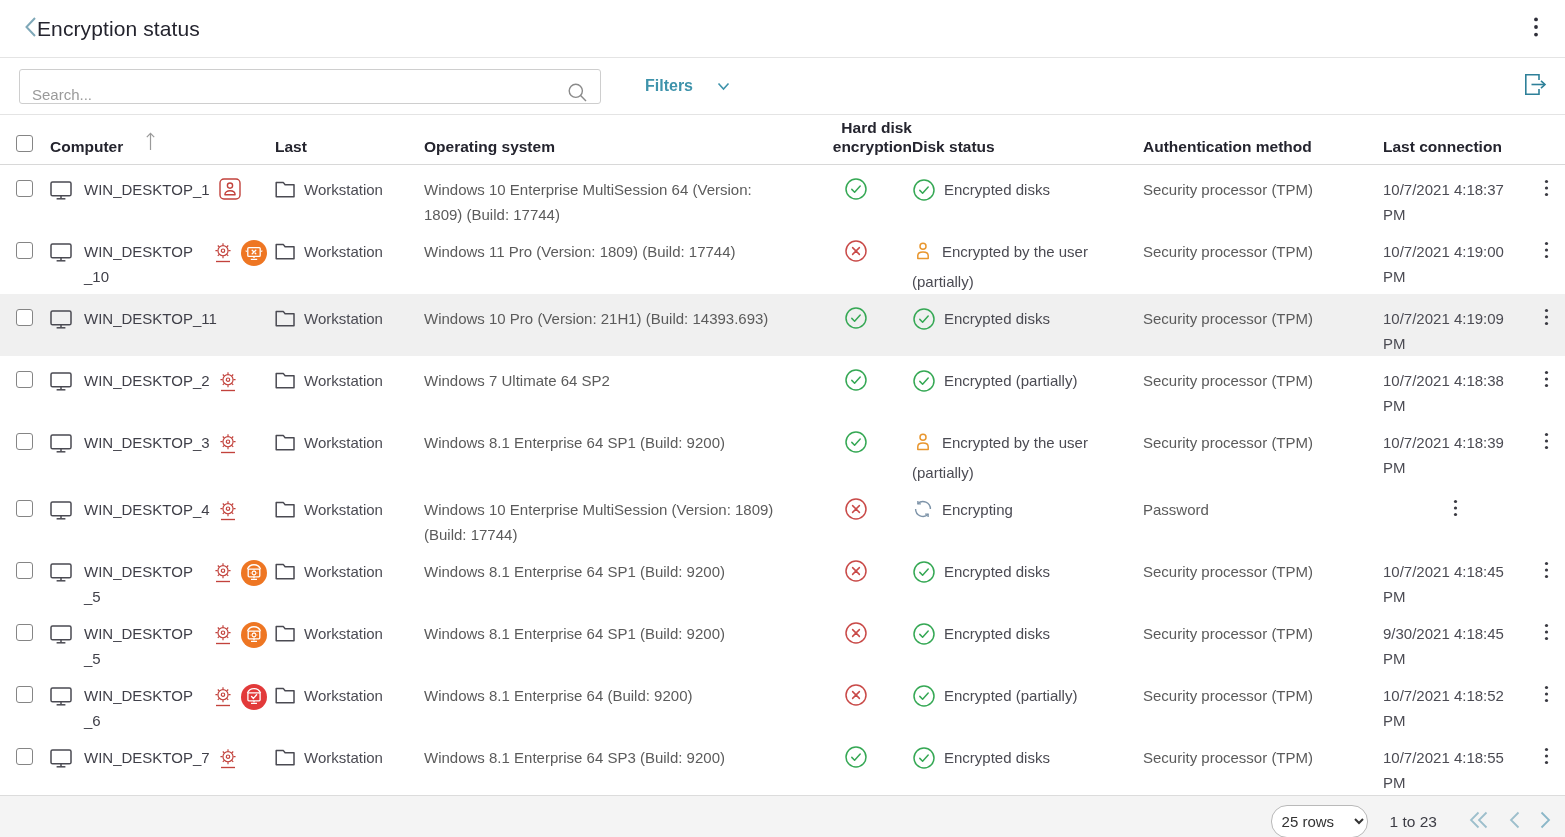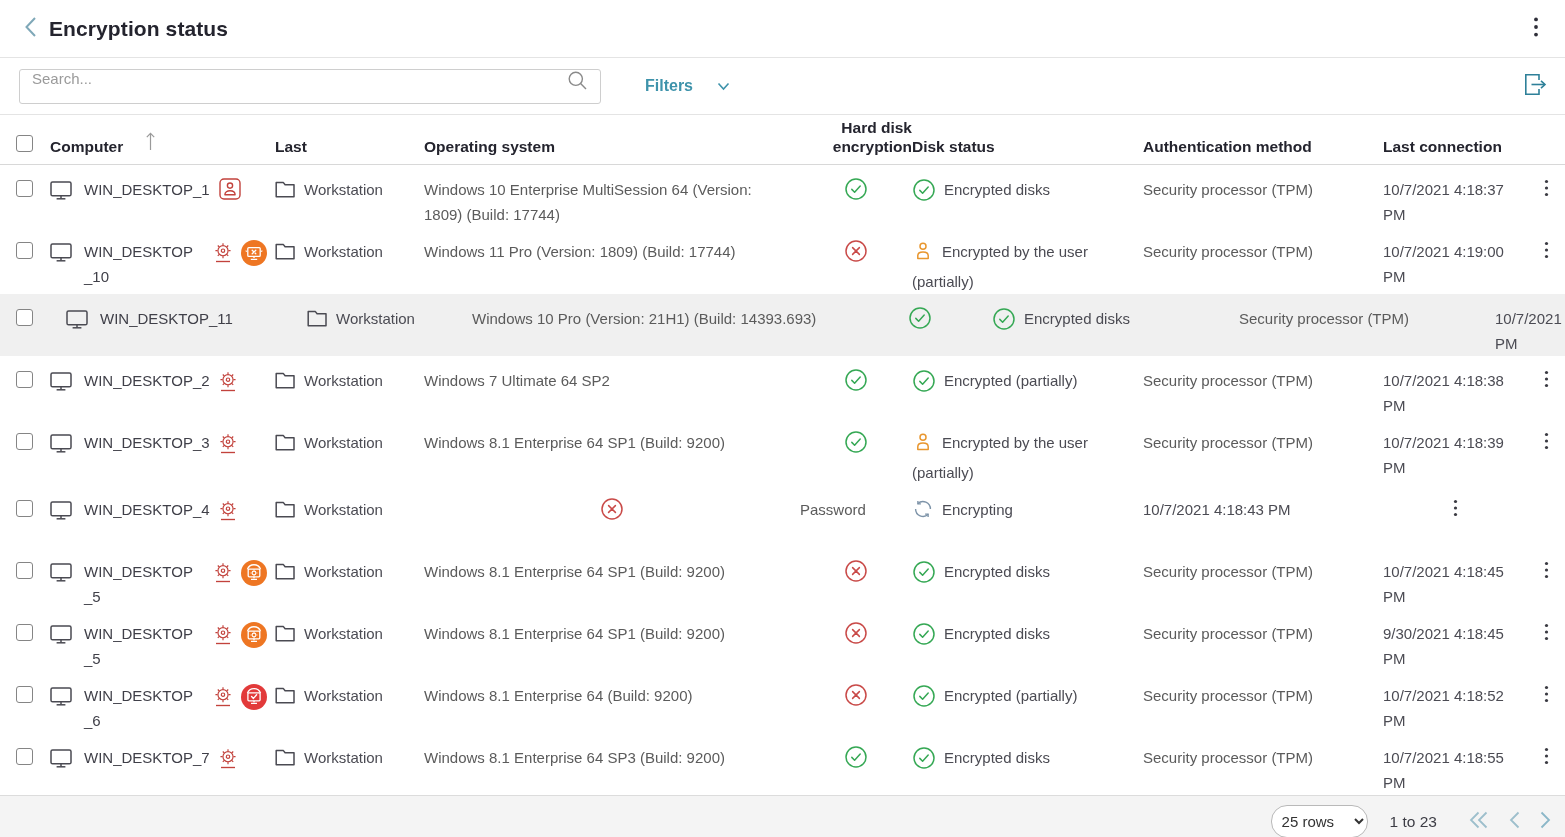--- a/index.html
+++ b/index.html
@@ -2,44 +2,44 @@
 <html><head>
 <meta charset="utf-8">
 <style>
   * { box-sizing: border-box; margin: 0; padding: 0; }
   html,body { width:1565px; height:837px; background:#fff; font-family:"Liberation Sans", sans-serif; overflow:hidden; }
   .page { width:1565px; height:837px; display:flex; flex-direction:column; background:#fff; }
 
   
   .app-header { height:58px; flex:none; border-bottom:1px solid #e4e4e4; display:flex; align-items:center; padding:0 20px 0 24px; }
   .back-btn { display:flex; align-items:center; cursor:pointer; }
-  .page-title { font-size:21px; font-weight:bold; color:#24242e; margin-left:12px; letter-spacing:.1px; }
+  .page-title { font-size:21px; font-weight:normal; color:#24242e; margin-left:0; letter-spacing:.1px; }
   .header-kebab { margin-left:auto; cursor:pointer; padding:4px 6px; }
 
   
   .toolbar { height:57px; flex:none; border-bottom:1px solid #e4e4e4; display:flex; align-items:center; padding:0 16px 0 19px; }
-  .search-box { width:582px; height:35px; border:1px solid #cecece; border-radius:3px; display:flex; align-items:flex-start; padding:0 12px; background:#fff; }
+  .search-box { width:582px; height:35px; border:1px solid #cecece; border-radius:3px; display:flex; align-items:flex-end; padding:0 12px; background:#fff; }
   .search-box input { flex:1; border:0; outline:0; font-size:15px; color:#555; font-family:inherit; background:transparent; }
   .search-box input::placeholder { color:#9a9a9a; }
   .search-box .mag { flex:none; display:flex; cursor:pointer; }
   .filters-btn { display:flex; align-items:center; gap:24px; margin-left:44px; color:#3e93ab; font-weight:bold; font-size:16px; cursor:pointer; }
   .export-btn { margin-left:auto; cursor:pointer; display:flex; }
 
   
   .grid-cols { display:grid; grid-template-columns:50px 225px 149px 376px 112px 231px 240px 145px 37px; }
   .thead { height:50px; flex:none; align-items:end; padding-bottom:8px; border-bottom:1px solid #d8d8d8; font-weight:bold; color:#24242e; font-size:15.5px; line-height:19px; }
   .th { padding-top:2px; cursor:pointer; }
   .th-check { padding-left:16px; cursor:default; }
   .th-computer { display:flex; align-items:flex-end; gap:22px; }
   .th-hde { text-align:right; }
   .checkbox { width:17px; height:17px; border:1px solid #858585; border-radius:3px; background:#fff; display:inline-block; cursor:pointer; }
 
   .tbody { flex:1; }
   .row { min-height:62px; font-size:15px; color:#5b5b5b; }
-  .row.highlighted { background:#f0f0f0;gap:16px; }
+  .row.highlighted { background:#f0f0f0; }
   .cell { padding-top:12px; line-height:25px; }
   .cell-check { padding-left:16px; padding-top:14px; }
   .cell-computer { display:flex; align-items:flex-start; padding-right:8px; }
   .pc-icon { flex:none; margin-right:12px; margin-top:4px; display:flex; }
   .pc-name { flex:0 1 auto; min-width:0; color:#3f3f48; overflow-wrap:break-word; cursor:pointer; }
   .badge { flex:none; margin-left:9px; display:flex; margin-top:1px; }
   .badge.gear { margin-top:3px; }
   .cell-group { display:flex; align-items:flex-start; color:#4b4b53; }
   .grp-icon { flex:none; margin-right:9px; margin-top:4px; display:flex; }
   .cell-os { padding-right:26px; }
@@ -369,32 +369,32 @@
           </span>
         </div>
       <div class="cell cell-group">
         <span class="grp-icon">
             <svg width="20" height="17" viewBox="0 0 20 17" fill="none" stroke="#4a4a52" stroke-width="1.5" stroke-linejoin="round">
               <path d="M1.2 15.8V1.6h7.2l1.7 2.2H19v12z"></path>
             </svg>
           </span>
         <span>Workstation</span>
       </div>
+      <div class="cell cell-os"><span>Windows 10 Enterprise MultiSession (Version: 1809) (Build: 17744)</span></div>
       <div class="cell cell-hde"><span class="st-icon"><svg width="24" height="24" viewBox="0 0 24 24" fill="none">
               <circle cx="12" cy="12" r="10" stroke="#c94a48" stroke-width="1.5"></circle>
               <path d="M8.6 8.6 15.4 15.4M15.4 8.6 8.6 15.4" stroke="#c94a48" stroke-width="1.5" stroke-linecap="round"></path>
             </svg></span></div>
-      <div class="cell cell-auth"><span>Password</span></div>
       <div class="cell cell-disk"><span class="ds-icon" style="vertical-align: -5px;"><svg width="22" height="22" viewBox="0 0 22 22" fill="none" stroke="#7d93a8" stroke-width="1.4">
               <path d="M18.4 11a7.4 7.4 0 0 0-12.6-5.3"></path>
               <path d="M5.9 2.9v3h3"></path>
               <path d="M3.6 11a7.4 7.4 0 0 0 12.6 5.3"></path>
               <path d="M16.1 19.1v-3h-3"></path>
             </svg></span><span>Encrypting</span></div>
-      <div class="cell cell-last"><span>10/7/2021 4:18:43 PM</span></div>
+      <div class="cell cell-auth"><span>Password</span></div>
       <div class="cell cell-kebab"><span><svg width="5" height="18" viewBox="0 0 5 18">
               <circle cx="2.5" cy="2.5" r="1.6" fill="#3a3a42"></circle>
               <circle cx="2.5" cy="9" r="1.6" fill="#3a3a42"></circle>
               <circle cx="2.5" cy="15.5" r="1.6" fill="#3a3a42"></circle>
             </svg></span></div>
     </div>
       <div class="row grid-cols">
       <div class="cell cell-check"><span class="checkbox"></span></div>
       <div class="cell cell-computer">
         <span class="pc-icon">

